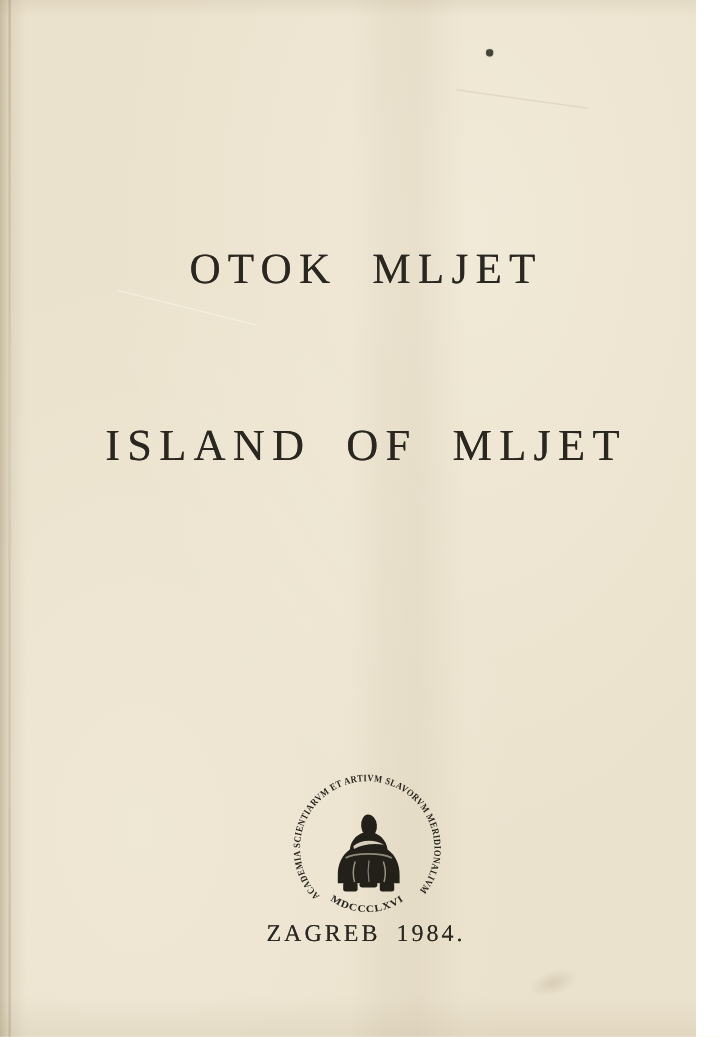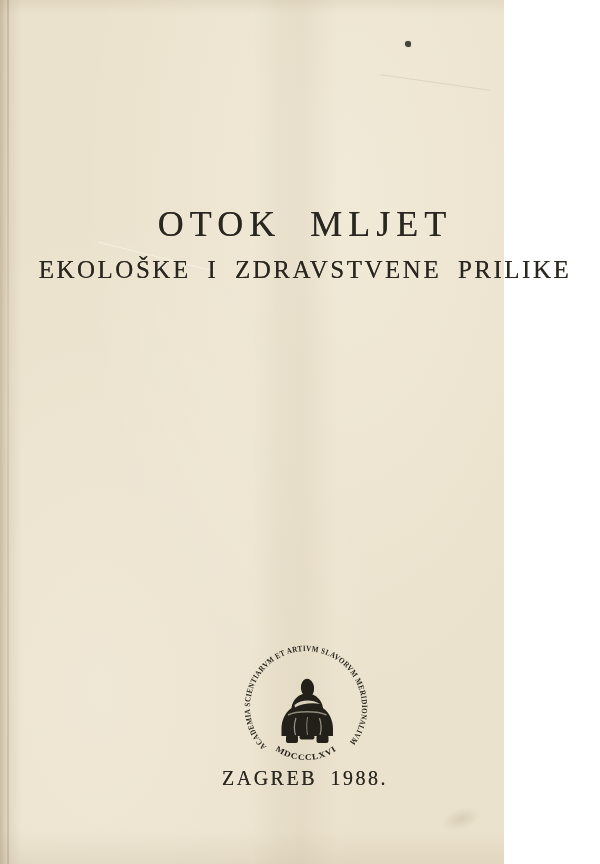--- a/index.html
+++ b/index.html
@@ -1,30 +1,29 @@
 <!DOCTYPE html>
 <html><head>
 <meta charset="utf-8">
 <style>
   html,body{margin:0;padding:0;}
   body{
     width:600px;height:864px;overflow:hidden;
     font-family:"Liberation Serif", serif;
   }
   .cover{
-    position:relative;width:484px;height:864px;
+    position:relative;width:580px;height:864px;
     background:
       linear-gradient(90deg, rgba(118,98,62,0.30) 0px, rgba(146,126,90,0.14) 7px, rgba(146,126,90,0.0) 22px),
       linear-gradient(90deg, rgba(0,0,0,0) 50%, rgba(140,120,85,0.06) 55%, rgba(140,120,85,0.08) 60%, rgba(0,0,0,0) 67%),
       linear-gradient(180deg, rgba(140,120,85,0.10) 0px, rgba(140,120,85,0.0) 14px),
       linear-gradient(180deg, rgba(0,0,0,0) 96%, rgba(140,120,85,0.10) 100%),
       radial-gradient(ellipse at 68% 22%, rgba(255,252,240,0.30), rgba(255,252,240,0) 55%),
       radial-gradient(ellipse at 20% 80%, rgba(255,252,242,0.22), rgba(255,252,242,0) 50%),
       #ebe2cd;
-    padding-left: 20px;
   }
   .text-layer{position:absolute;left:10px;top:0;width:590px;height:864px;}
   .tline{
     position:absolute;left:0;width:100%;
     text-align:center;line-height:1;white-space:nowrap;
     color:#2a2720;text-shadow:0 0 0.5px rgba(42,39,32,0.75);
   }
   .t-hr-main   {top:206px;font-size:36px;letter-spacing:6px;word-spacing:14px;}
   .t-hr-sub    {top:257px;font-size:25px;letter-spacing:2.5px;word-spacing:8px;}
   .t-en-main   {top:353px;font-size:37px;letter-spacing:6px;word-spacing:14px;}
@@ -60,22 +59,22 @@
 <div class="cover">
 
   <div class="crease"></div>
   <div class="scratch1"></div>
   <div class="scratch2"></div>
   <div class="speck"></div>
   <div class="smudge"></div>
 
   <div class="text-layer">
     <div class="tline t-hr-main">OTOK MLJET</div>
-    <div class="tline t-hr-sub">EKOLOŠKE I ZDRAVSTVENE PRILIKE</div>
-    <div class="tline t-imprint">ZAGREB 1988.</div>
+    <div class="tline t-en-main">ISLAND OF MLJET</div>
+    <div class="tline t-imprint">ZAGREB 1984.</div>
   </div>
 
   <svg class="seal" viewBox="0 0 140 140" xmlns="http://www.w3.org/2000/svg">
     <defs>
       <path id="ringPath" d="M 30.4 109.6 A 56 56 0 1 1 109.6 109.6"></path>
       <path id="bottomPath" d="M 24.1 96.5 A 53 53 0 0 0 115.9 96.5"></path>
     </defs>
 
     <text font-family="Liberation Serif, serif" font-size="8.1" font-weight="700" fill="#26231c" letter-spacing="0.45">
       <textPath href="#ringPath" startOffset="0" textLength="258" lengthAdjust="spacingAndGlyphs">ACADEMIA SCIENTIARVM ET ARTIVM SLAVORVM MERIDIONALIVM</textPath>

